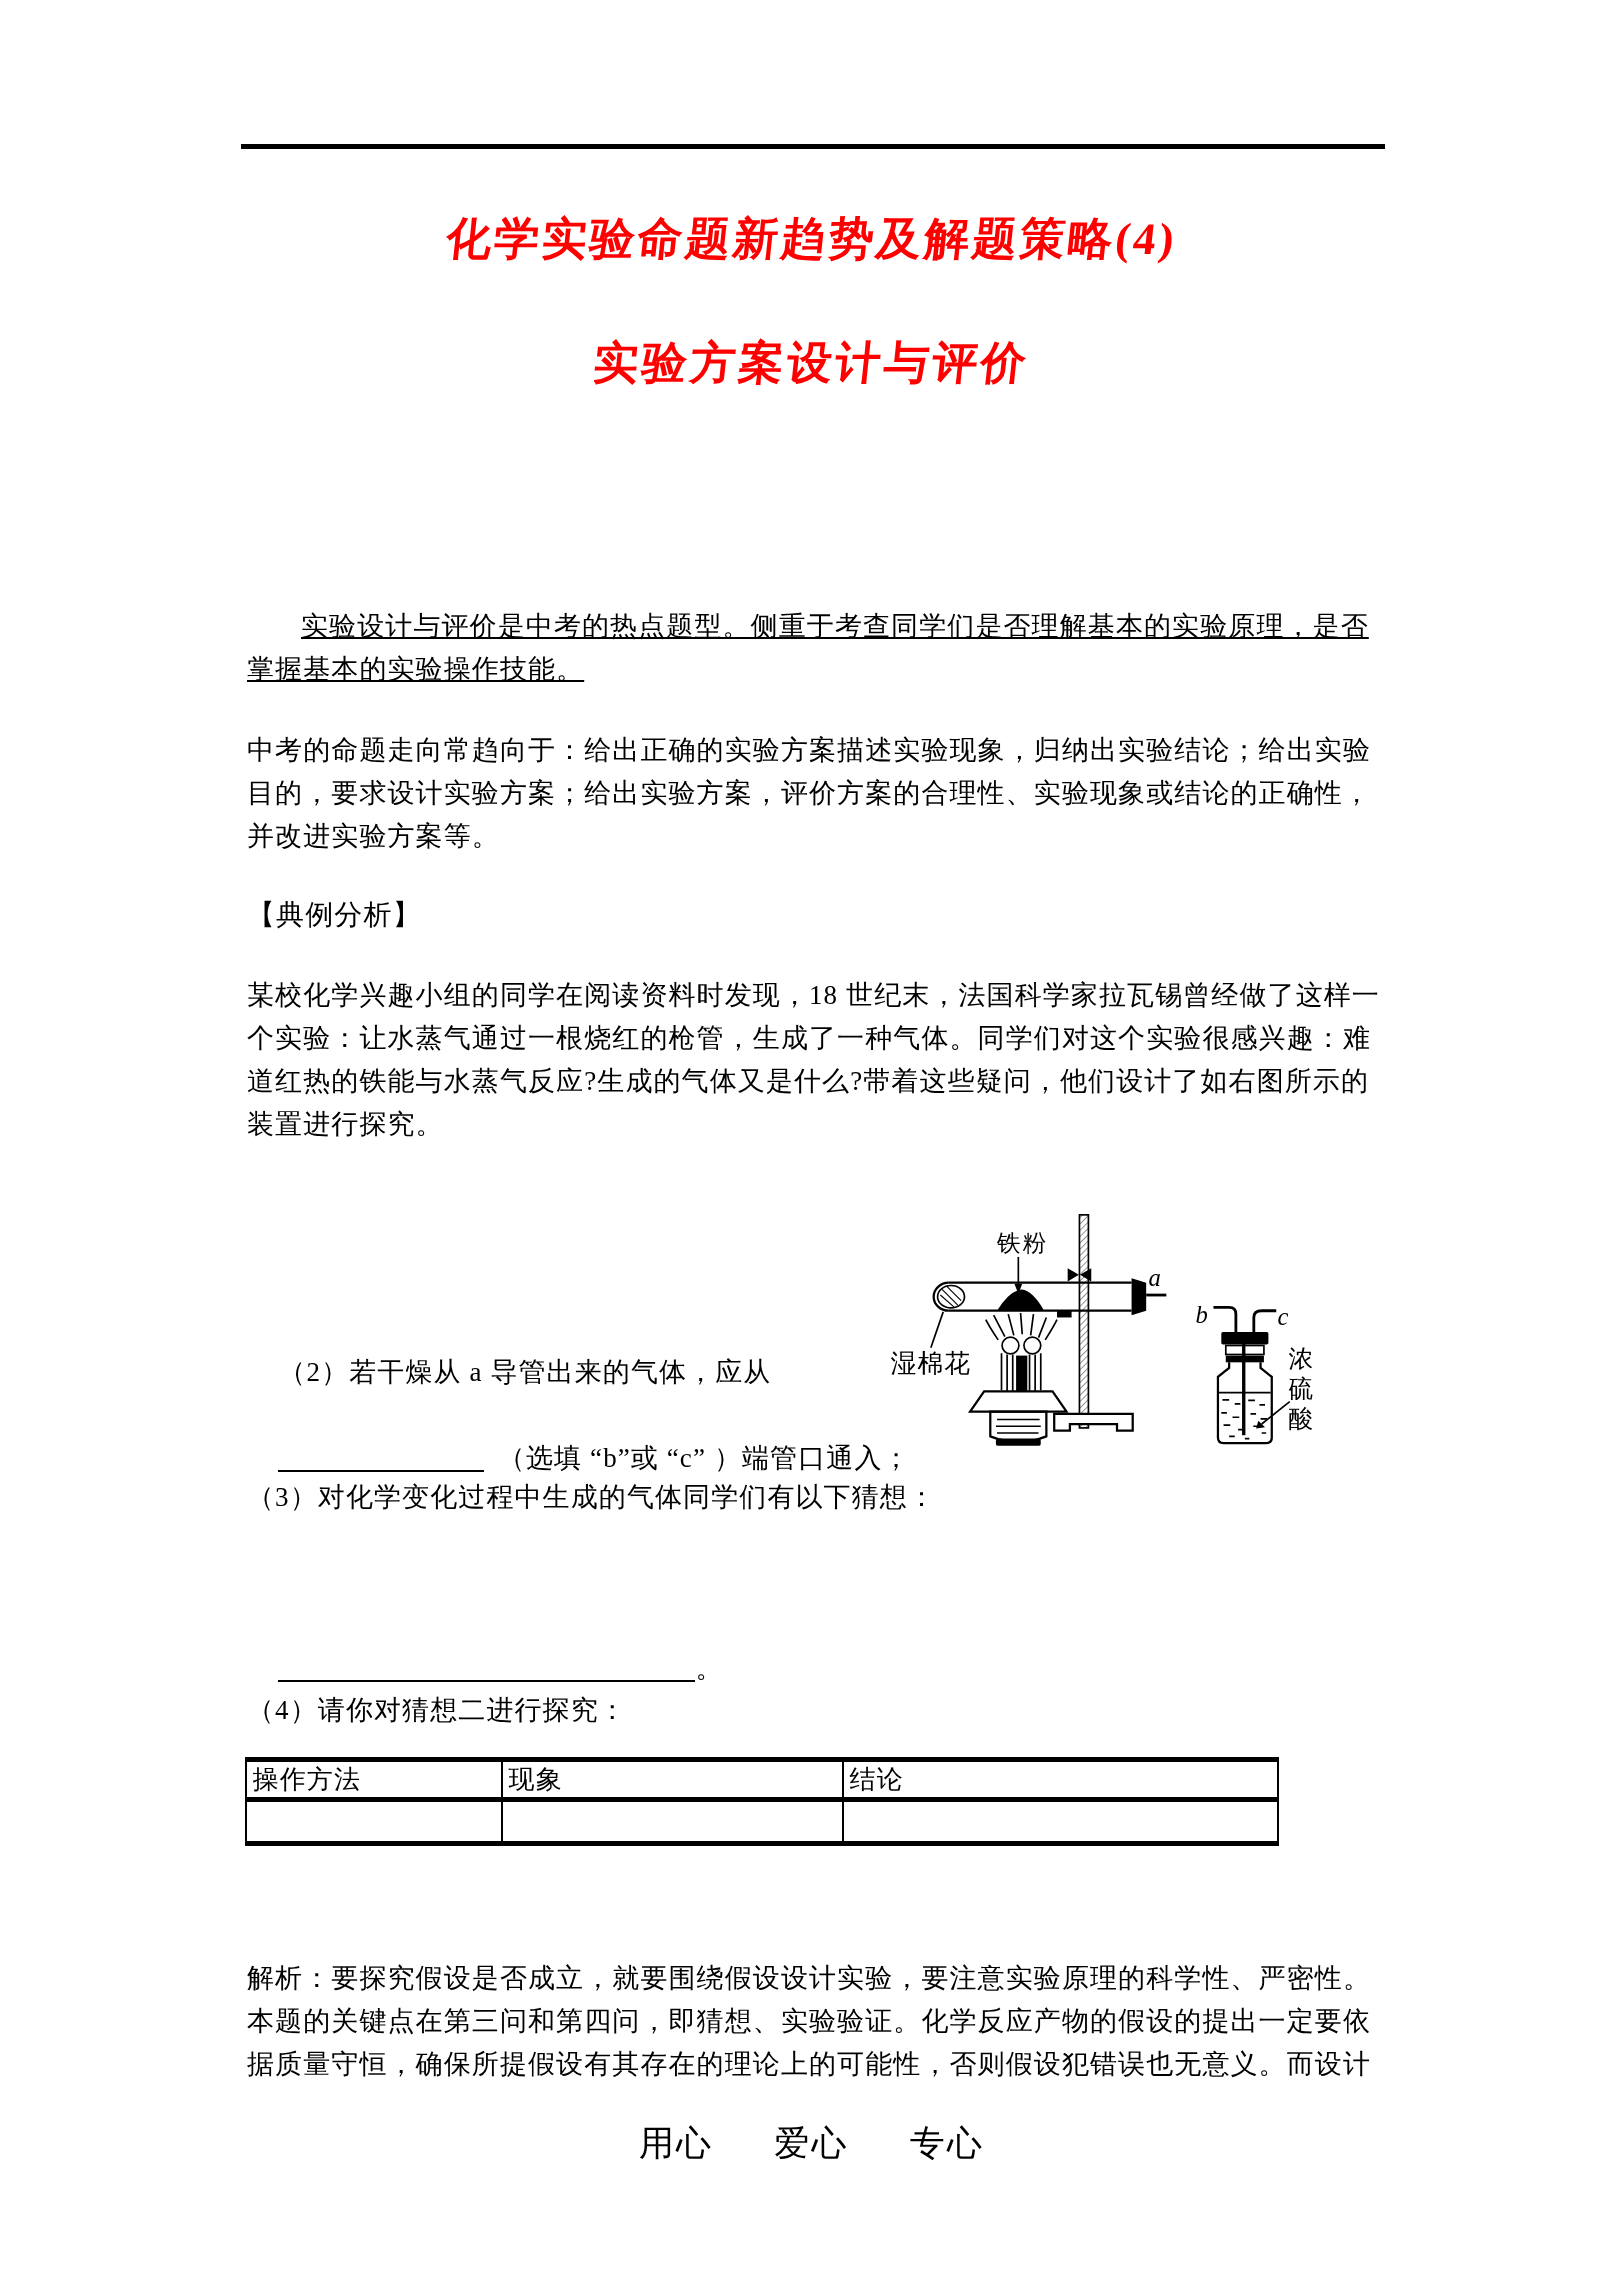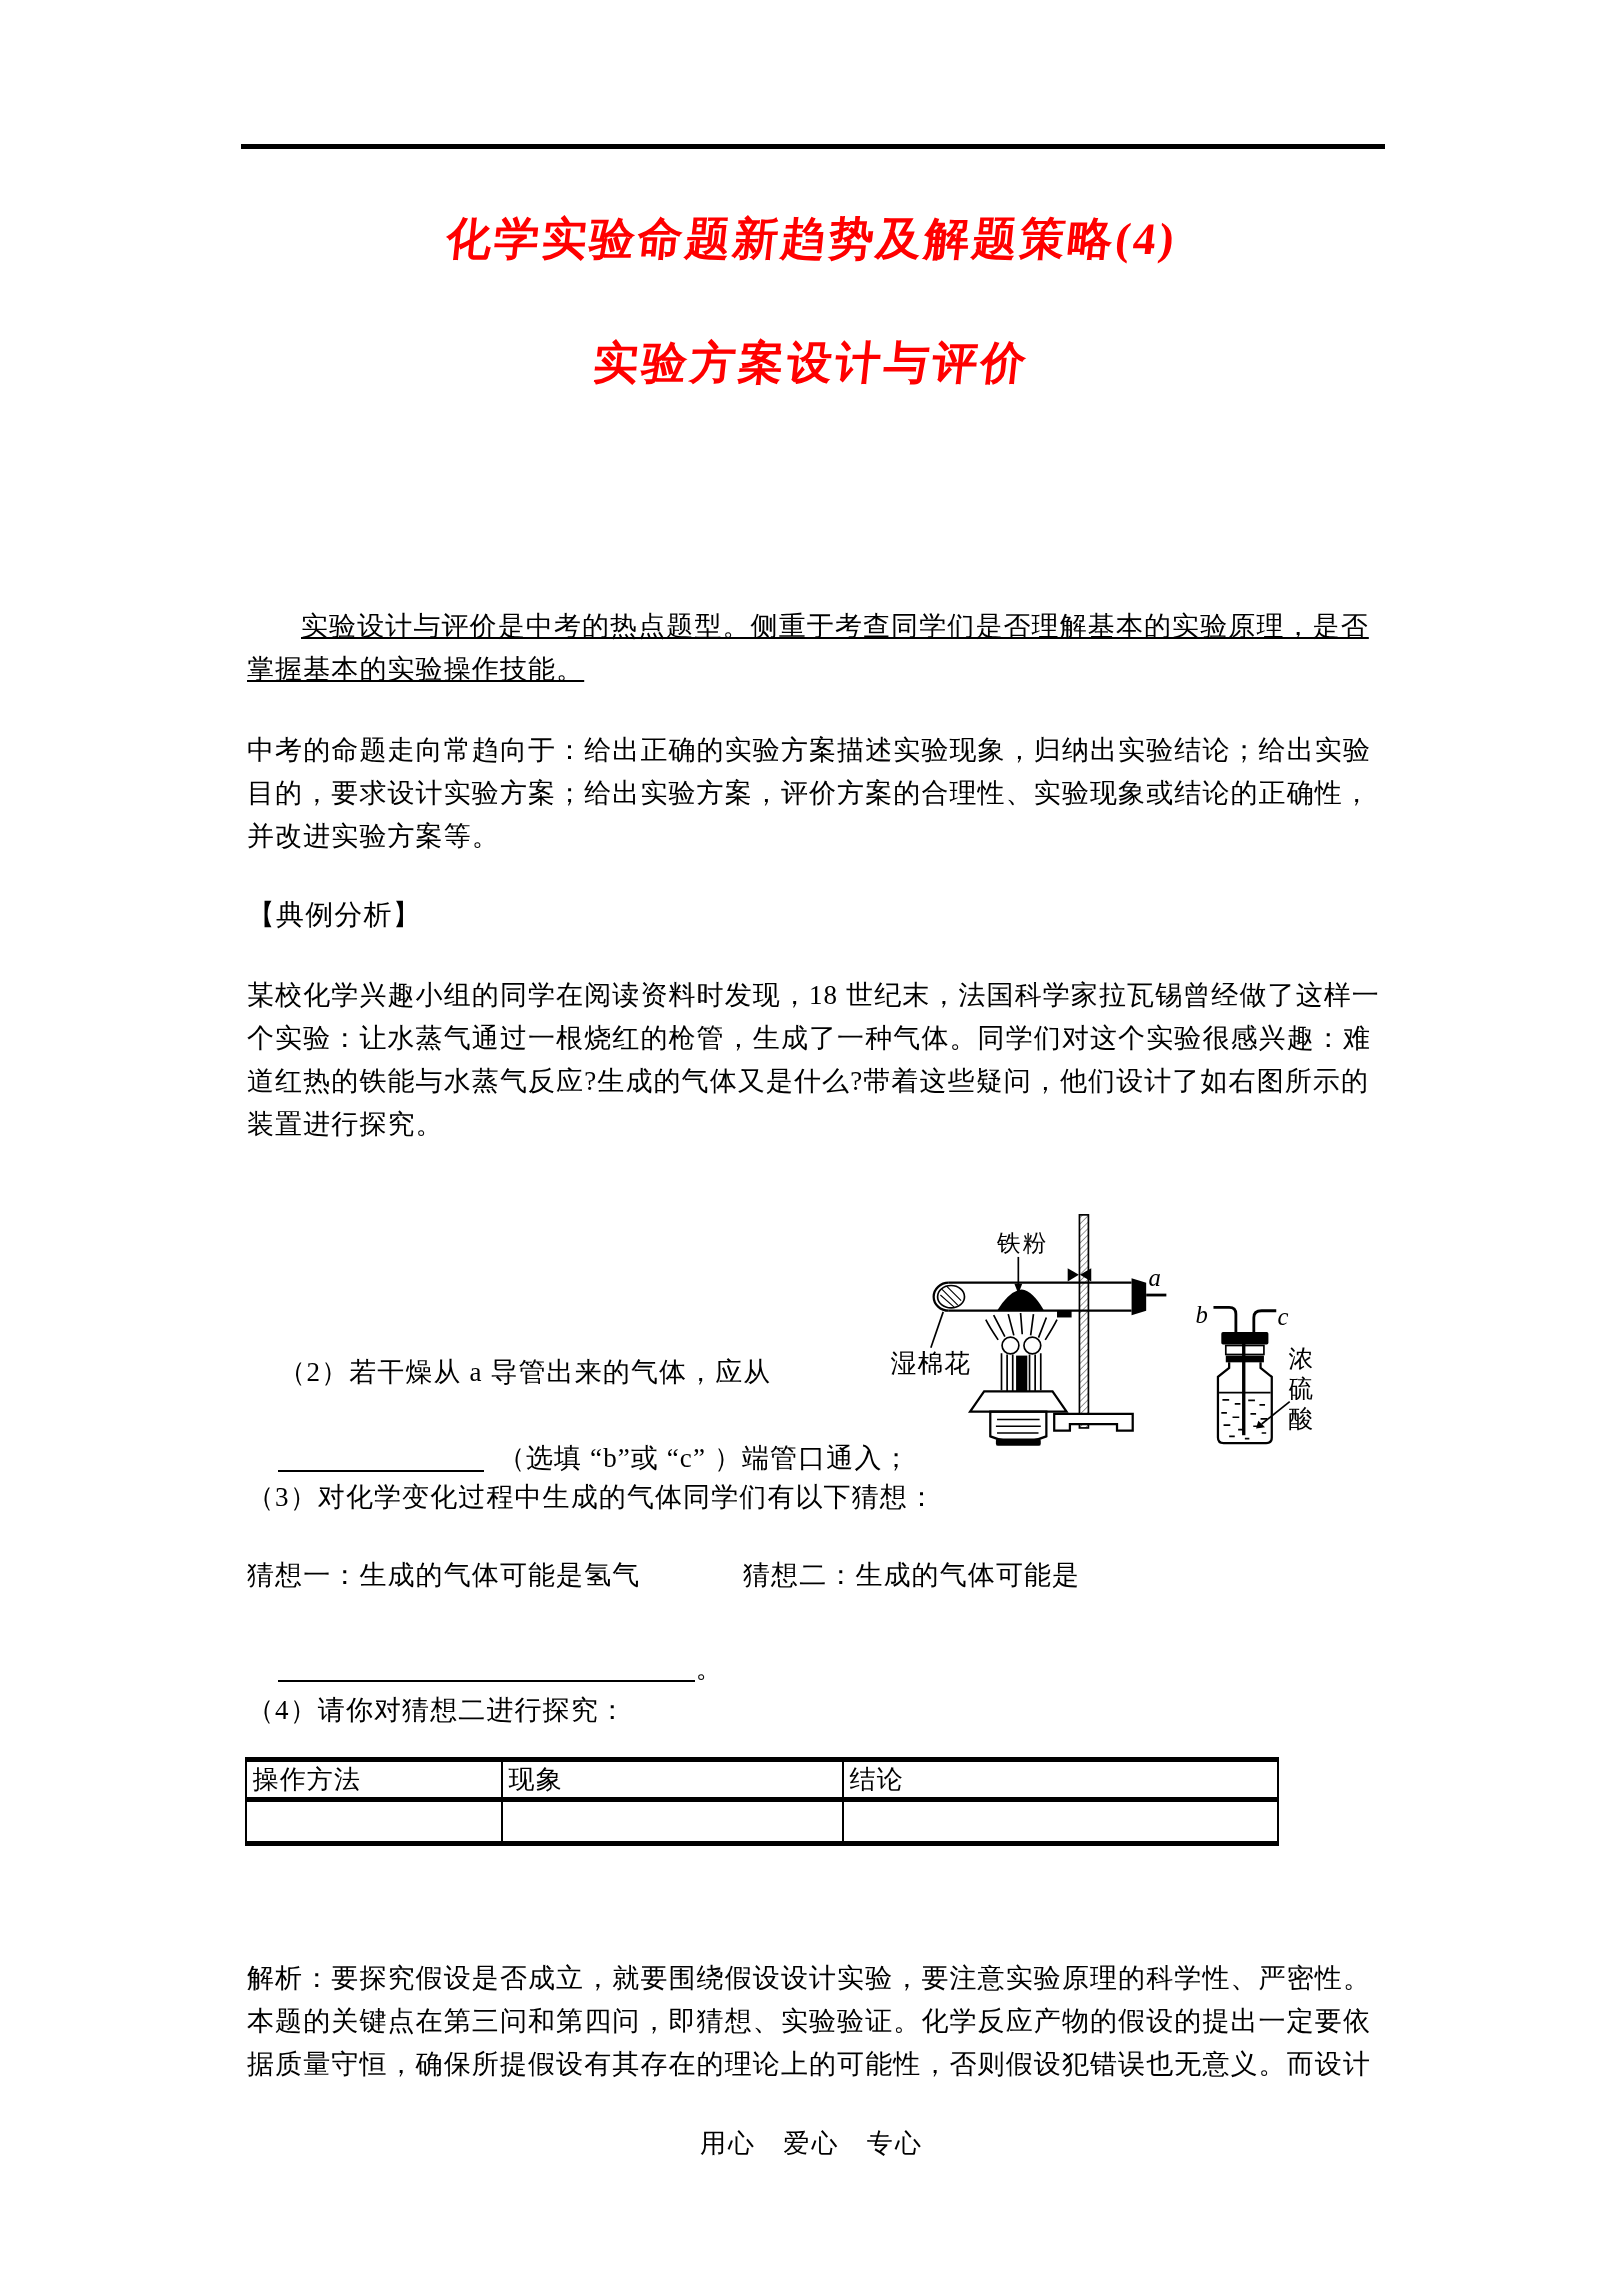--- a/index.html
+++ b/index.html
@@ -48,22 +48,22 @@
   }
   .q-table th{
     border:2.2px solid #000;border-top:5px solid #000;border-bottom:5px solid #000;
     font-weight:normal;text-align:left;padding:0 5.6px;height:35px;vertical-align:middle;
   }
   .q-table td{
     border:2.2px solid #000;border-bottom:5px solid #000;
     height:39px;padding:0 5.6px;
   }
   .footer-row{
-    left:0;right:0;top:2129px;display:flex;justify-content:center;gap:27px;
-    font-size:26px;line-height:29px;letter-spacing:2.2px;
+    left:0;right:0;top:2129px;display:flex;justify-content:center;gap:61px;
+    font-size:35px;line-height:29px;letter-spacing:2.2px;
   }
   .diagram{left:886px;top:1195px;}
   svg text{font-family:"Liberation Serif","DejaVu Serif",serif;}
 </style>
 </head>
 <body>
 
 <div class="page">
 
   <div class="abs top-rule"></div>
@@ -86,24 +86,20 @@
 装置进行探究。</p>
 
 
   <div class="abs body-text narrow" style="top:1308px">
     <span>（2）若干燥从 a 导管出来的气体，应从</span><br>
     <span class="blank" style="width:206px;margin-right:13.5px"></span><span>（选填 “b”或 “c” ）端管口通入；</span>
   </div>
 
   <p class="abs body-text" style="top:1476px">（3）对化学变化过程中生成的气体同学们有以下猜想：</p>
 
-  <div class="abs guess-row" style="top:1554px">
-    <span>猜想一：生成的气体可能是氢气</span>
-    <span class="g2">猜想二：生成的气体可能是</span>
-  </div>
 
   <div class="abs body-text" style="top:1604px">
     <span class="blank" style="width:417px"></span><span>。</span>
   </div>
 
   <p class="abs body-text" style="top:1689px">（4）请你对猜想二进行探究：</p>
 
   <table class="abs q-table">
     <colgroup>
       <col style="width:256px">

